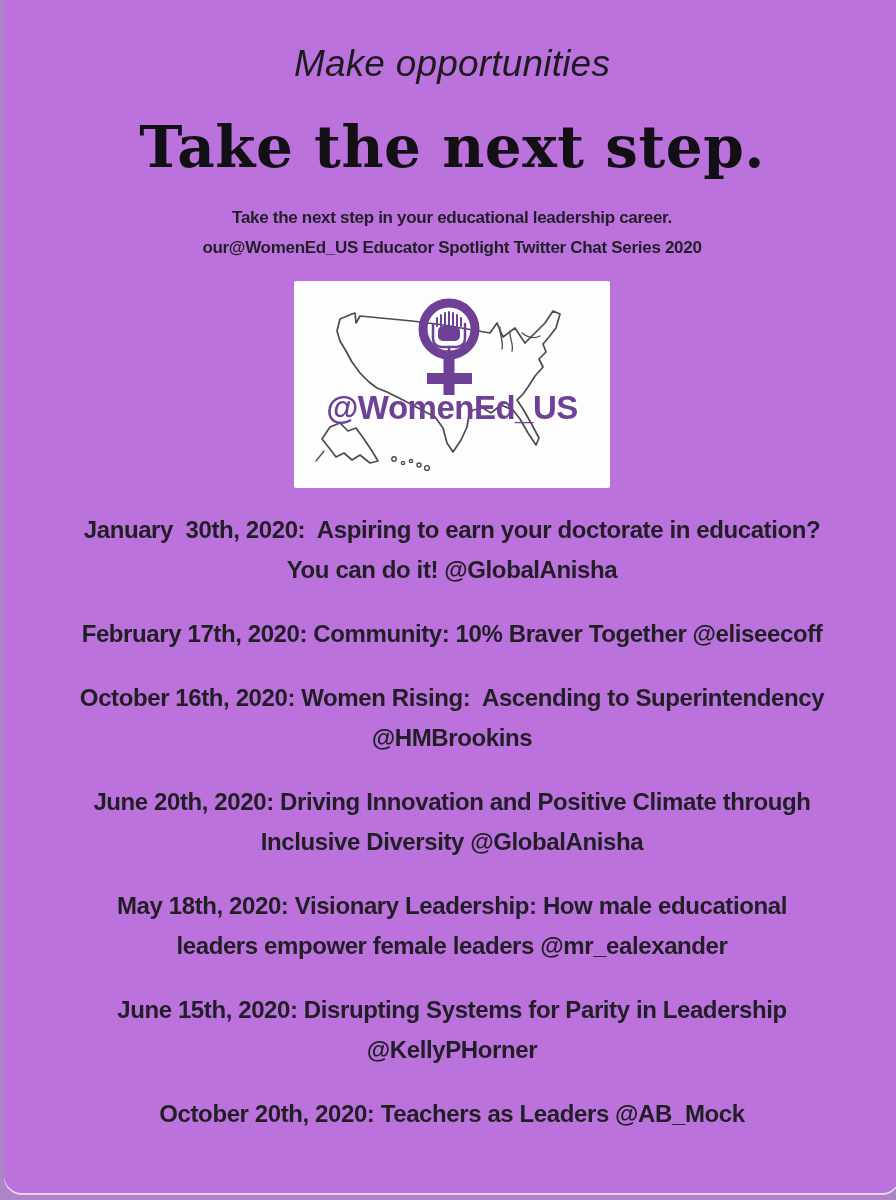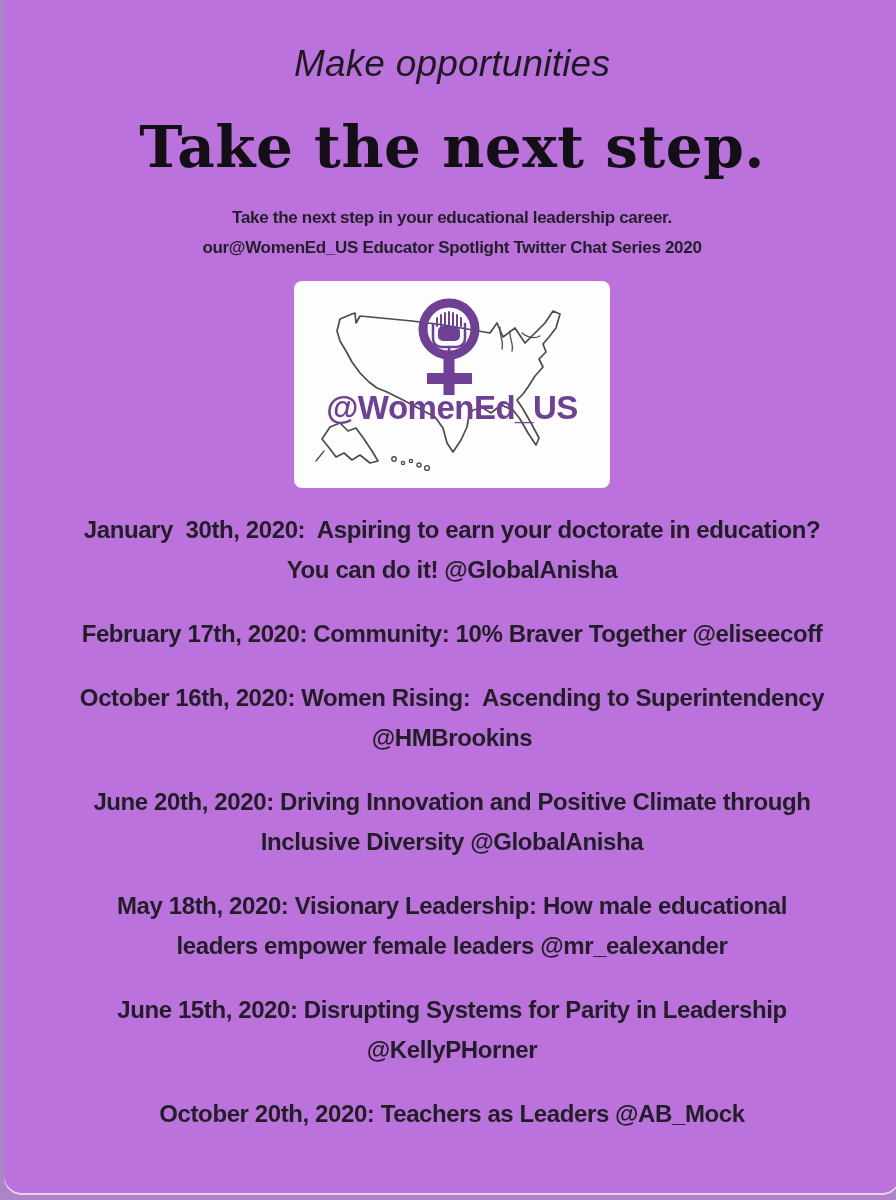--- a/index.html
+++ b/index.html
@@ -47,21 +47,21 @@
     font-size: 17px;
     line-height: 30px;
     letter-spacing: -0.3px;
   }
   .intro-line { white-space: pre; }
   .logo-card {
     position: relative;
     width: 316px; height: 207px;
     margin: 18px auto 0 auto;
     background: #fdfdfd;
-    border-radius: 8px;
+    border-radius: 2px;
   }
   .logo-card svg { position: absolute; left: 0; top: 0; }
   .logo-handle {
     position: absolute;
     top: 108px; left: 0; width: 100%;
     text-align: center;
     font-weight: 700;
     font-size: 33px;
     letter-spacing: -0.5px;
     color: #6e4096;

